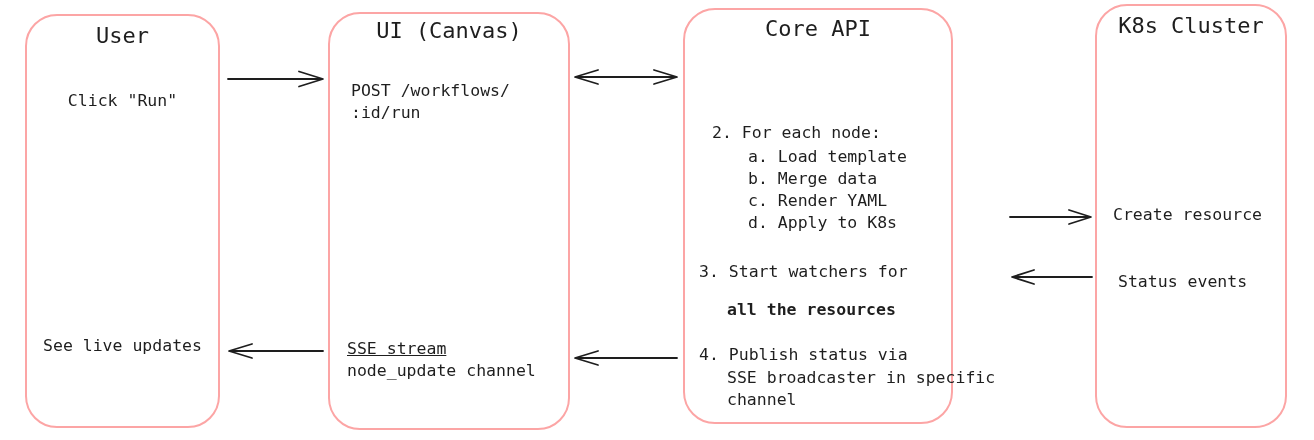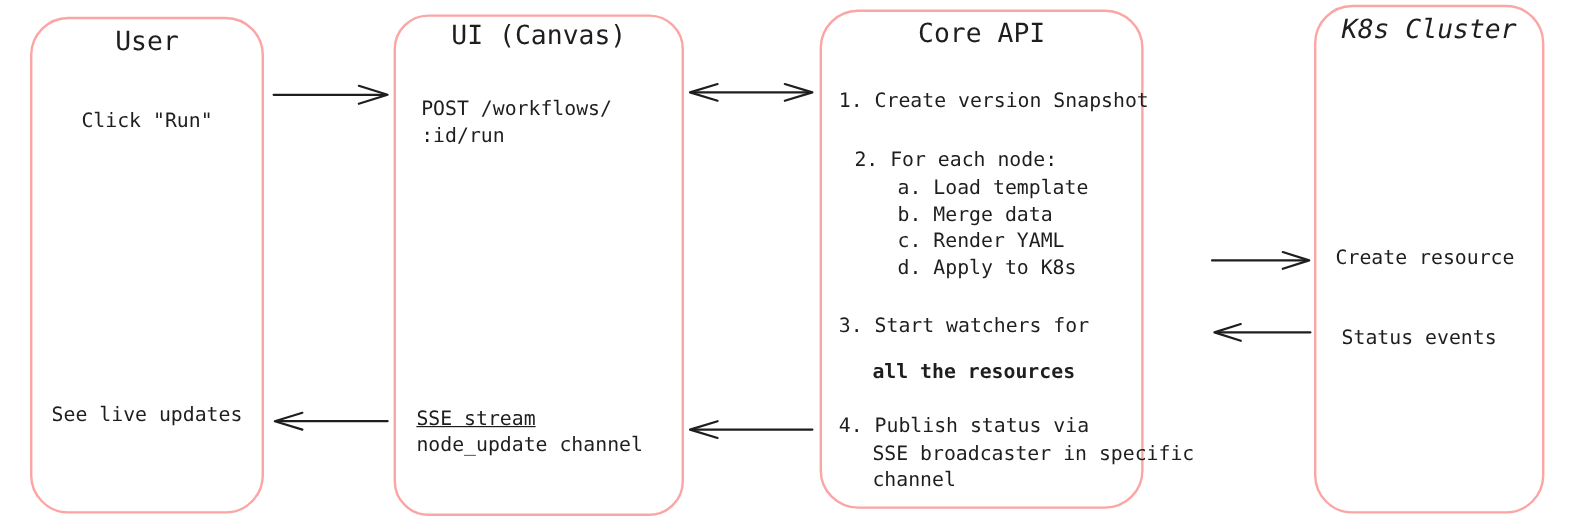--- a/index.html
+++ b/index.html
@@ -38,45 +38,44 @@
 <body>
 
 <div id="canvas">
 
   <div class="box" style="left:25px;top:14px;width:195px;height:414px;">
     <div class="title" style="top:6px;">User</div>
     <div class="t center" style="top:74px;">Click "Run"</div>
     <div class="t center" style="top:319px;">See live updates</div>
   </div>
 
-  <div class="box" style="left:328px;top:12px;width:242px;height:418px;border-radius:29px;">
+  <div class="box" style="left:328px;top:12px;width:242px;height:418px;">
     <div class="title" style="top:3px;">UI (Canvas)</div>
     <div class="t" style="left:21px;top:66px;">POST /workflows/</div>
     <div class="t" style="left:21px;top:88px;">:id/run</div>
     <div class="t" style="left:17px;top:324px;text-decoration:underline;">SSE stream</div>
     <div class="t" style="left:17px;top:346px;">node_update channel</div>
   </div>
 
   <div class="box" style="left:683px;top:8px;width:270px;height:416px;">
     <div class="title" style="top:5px;">Core API</div>
-    <div class="t" style="left:14px;top:63px;">1. Create version Snapshot</div>
     <div class="t" style="left:27px;top:112px;">2. For each node:</div>
     <div class="t" style="left:63px;top:136px;">a. Load template</div>
     <div class="t" style="left:63px;top:158px;">b. Merge data</div>
     <div class="t" style="left:63px;top:180px;">c. Render YAML</div>
     <div class="t" style="left:63px;top:202px;">d. Apply to K8s</div>
     <div class="t" style="left:14px;top:251px;">3. Start watchers for</div>
     <div class="t" style="left:42px;top:289px;font-weight:bold;">all the resources</div>
     <div class="t" style="left:14px;top:334px;">4. Publish status via</div>
     <div class="t" style="left:42px;top:357px;">SSE broadcaster in specific</div>
     <div class="t" style="left:42px;top:379px;">channel</div>
   </div>
 
   <div class="box" style="left:1095px;top:4px;width:192px;height:424px;">
-    <div class="title" style="top:6px;font-style:italic;">K8s Cluster</div>
+    <div class="title" style="top:6px;">K8s Cluster</div>
     <div class="t" style="left:16px;top:198px;">Create resource</div>
     <div class="t" style="left:21px;top:265px;">Status events</div>
   </div>
 
   <svg class="arrow" style="left:226px;top:69px;" width="100" height="20" viewBox="0 0 100 20">
     <path d="M2 10 H95"></path>
     <path d="M73 2.5 L97 10 L73 17.5"></path>
   </svg>
 
   <svg class="arrow" style="left:571px;top:67px;" width="110" height="20" viewBox="0 0 110 20">

